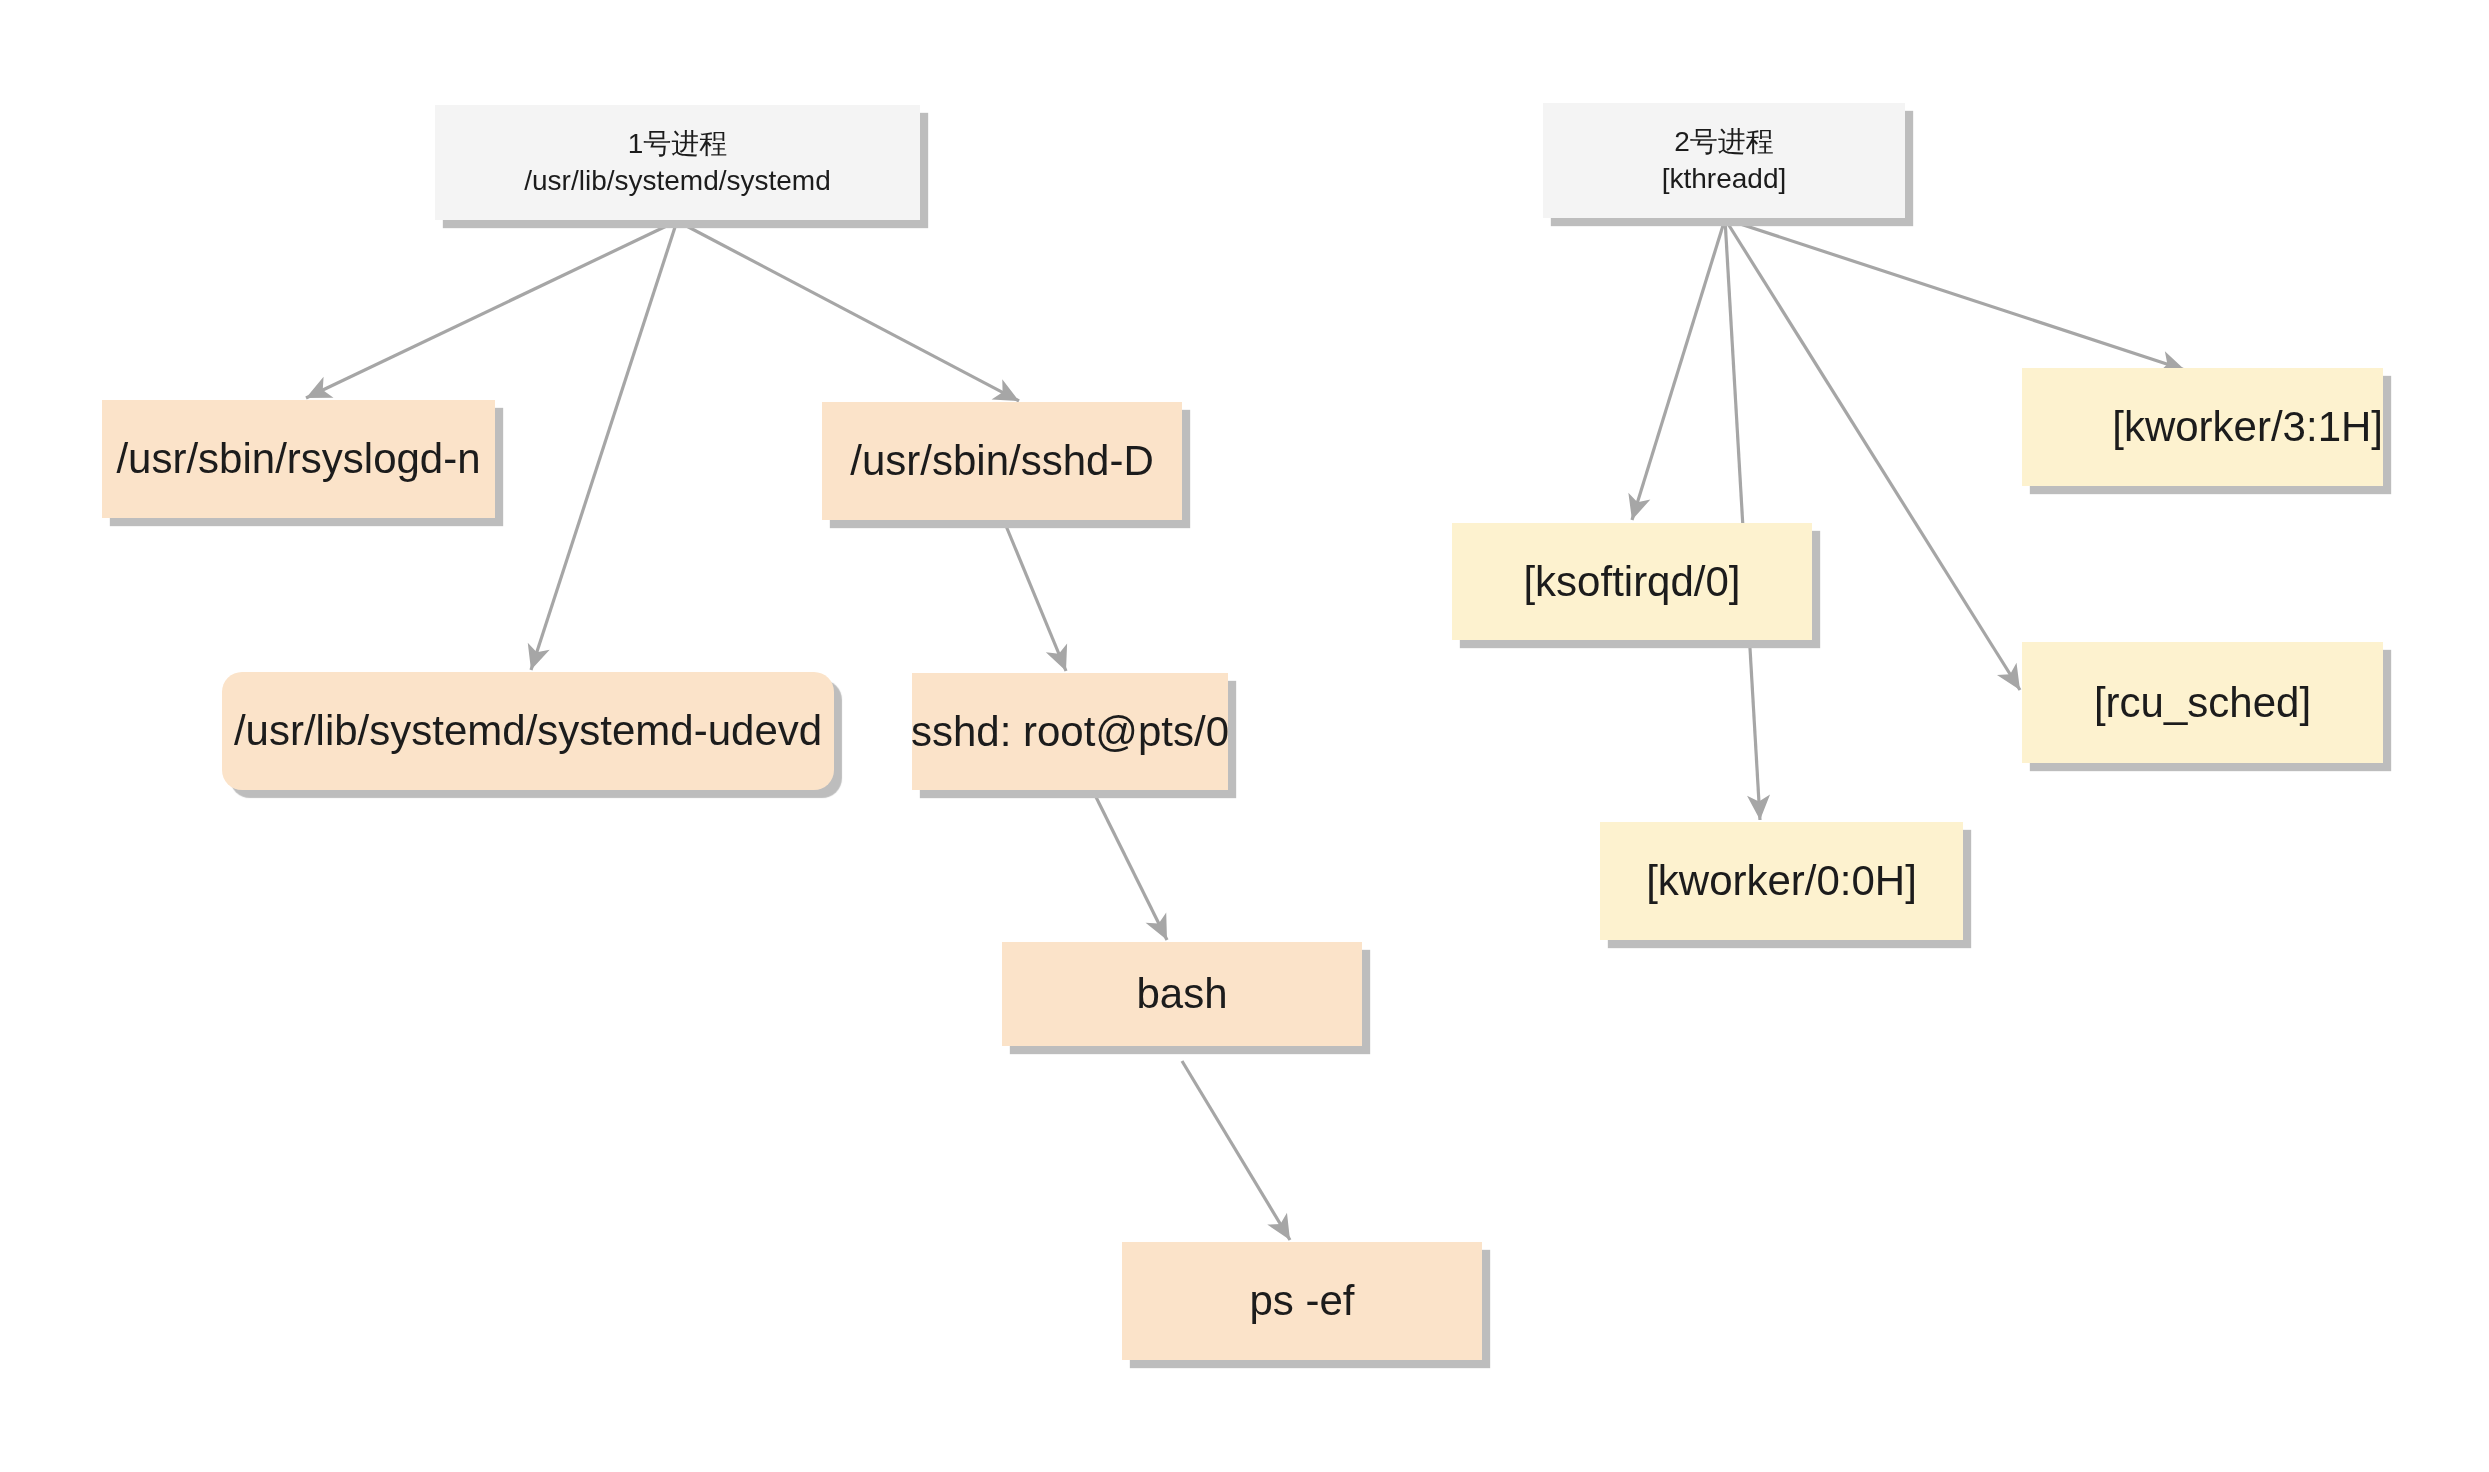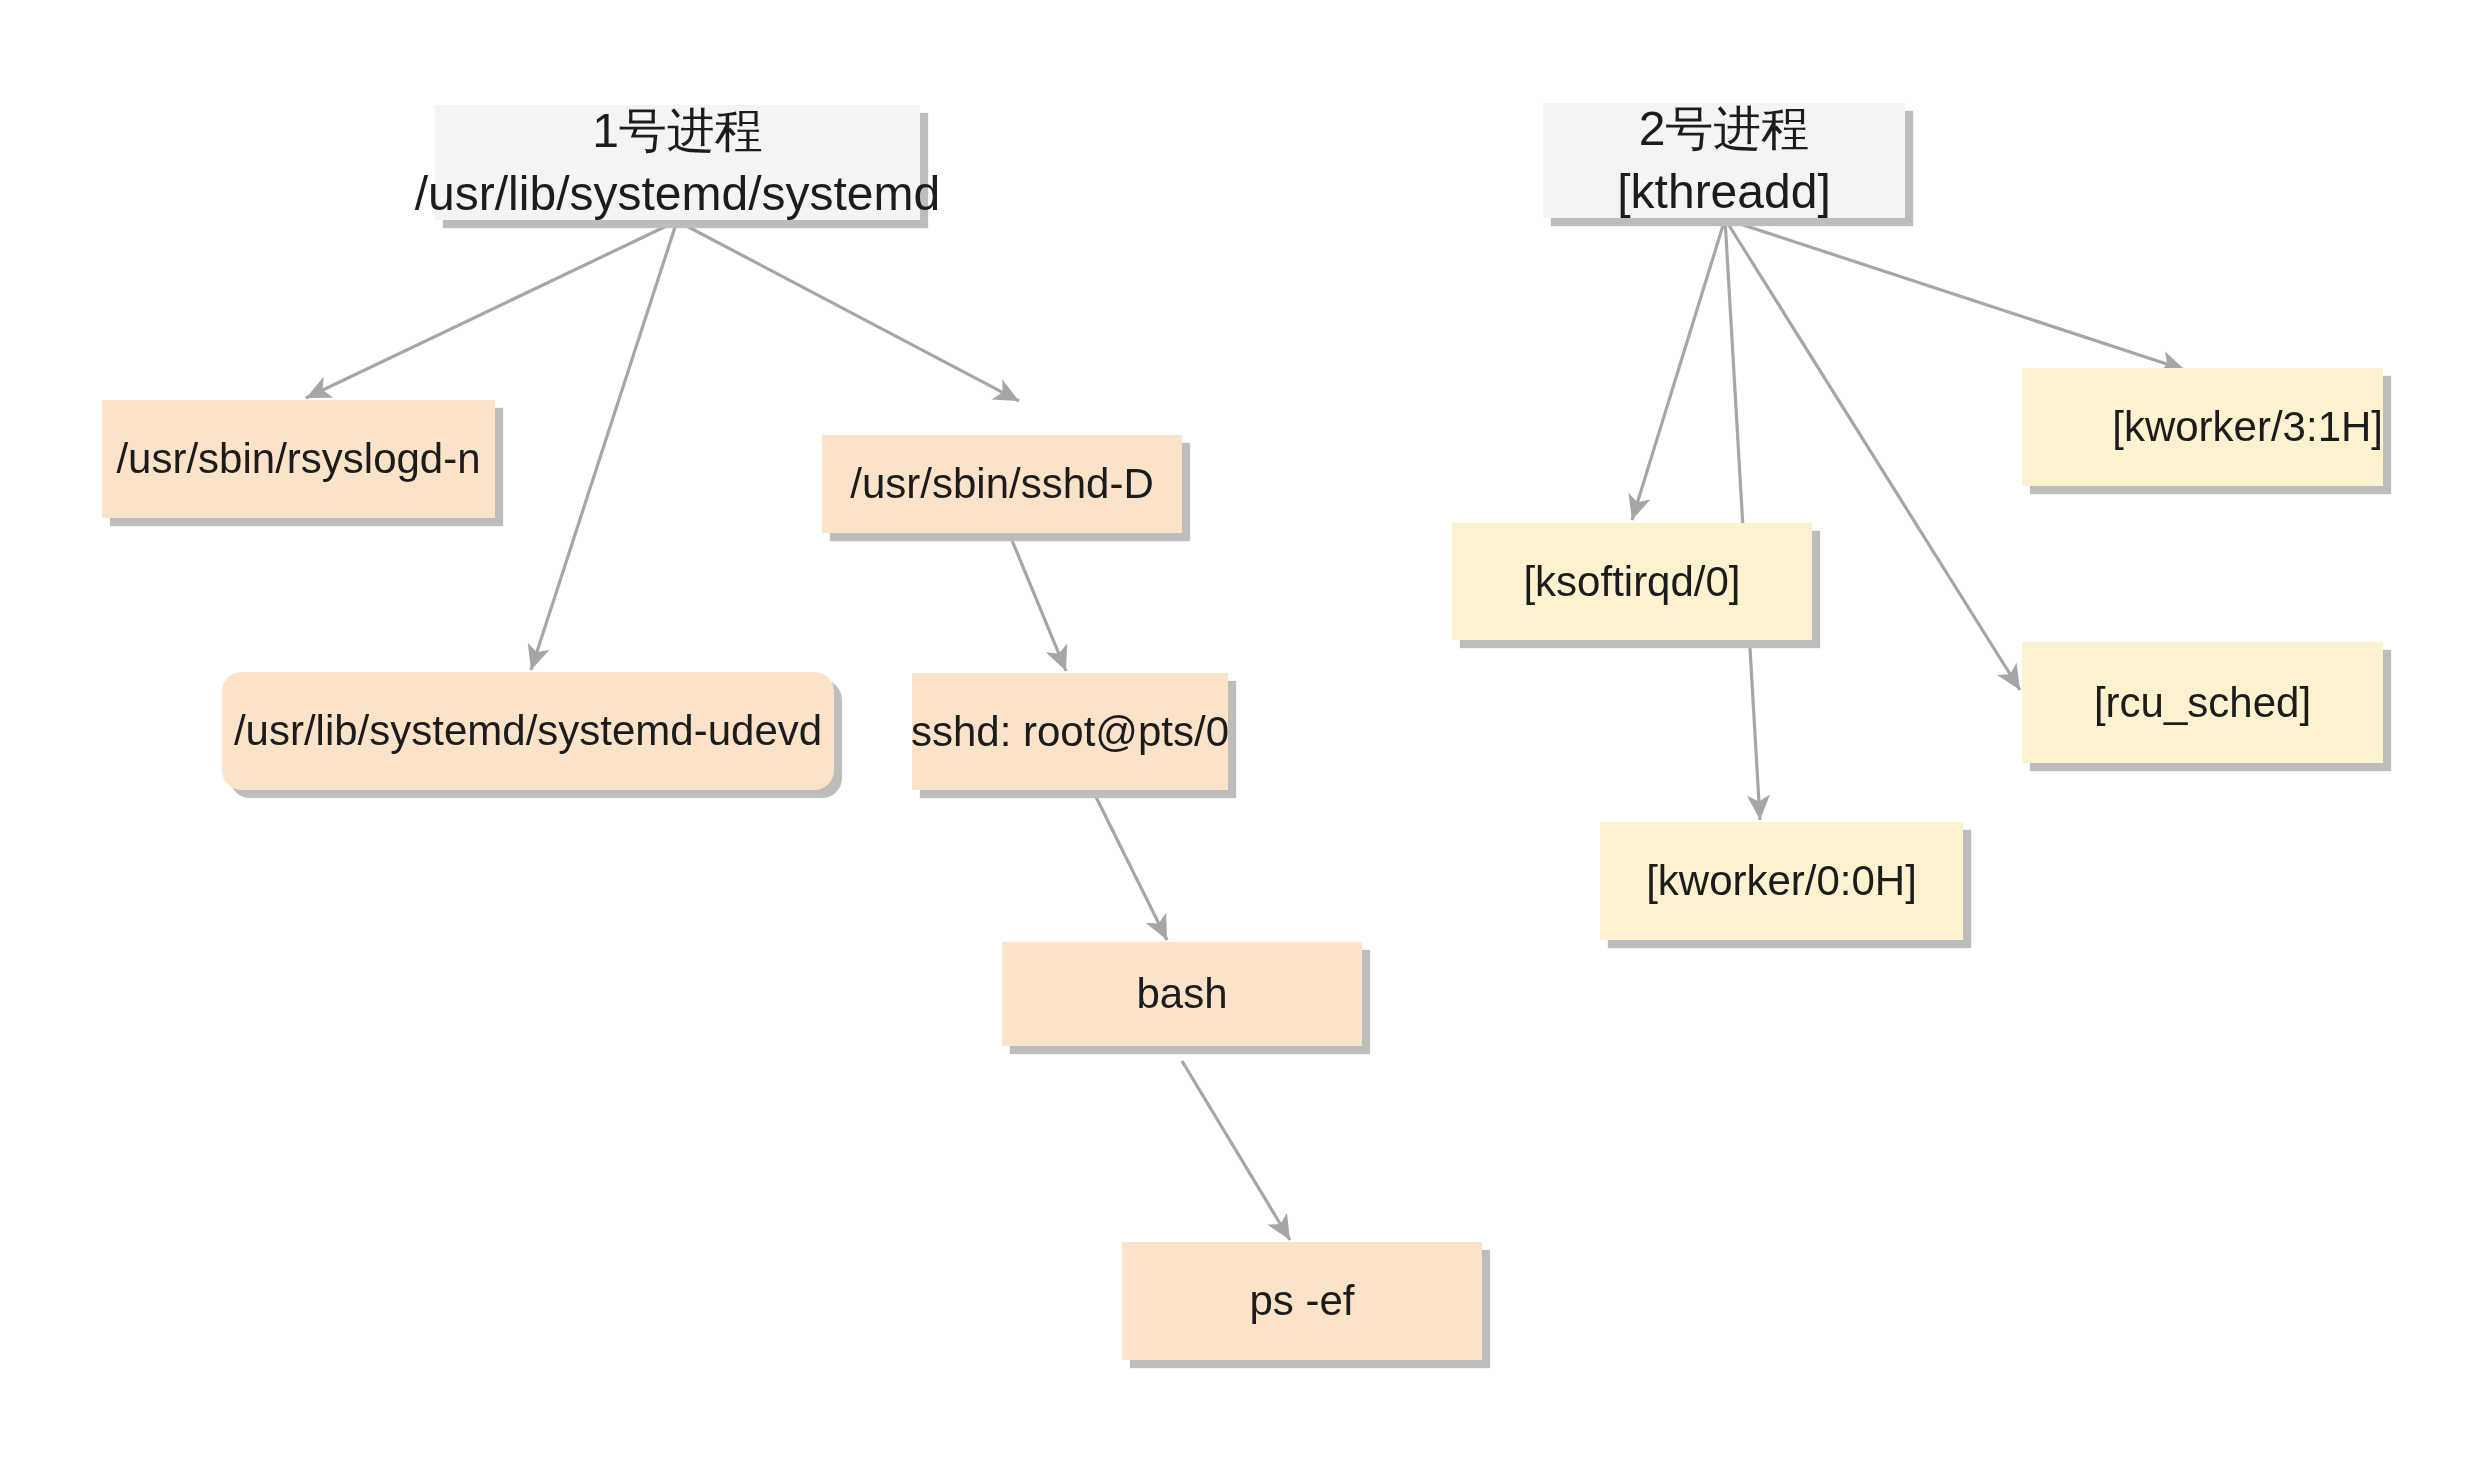--- a/index.html
+++ b/index.html
@@ -13,21 +13,21 @@
   #edges{position:absolute;left:0;top:0;}
   .edge{stroke:var(--arrow,#a6a6a6);stroke-width:3.2;fill:none;}
   .node{
     position:absolute;
     display:flex;flex-direction:column;align-items:center;justify-content:center;
     text-align:center;
     font-size:42px;color:#1c1c1c;
     box-shadow:8px 8px 1px var(--shadow,#bdbdbd);
     white-space:nowrap;
   }
-  .node.gray{background:var(--gray,#f4f4f4);font-size:48px;line-height:1.3;}
+  .node.gray{background:var(--gray,#f4f4f4);font-size:28px;line-height:1.3;}
   .node.peach{background:var(--peach,#fbe3c9);}
   .node.yellow{background:var(--yellow,#fdf2cf);}
 </style>
 </head>
 <body>
 
 <div id="canvas">
 
   <svg id="edges" width="2489" height="1472" viewBox="0 0 2489 1472">
     <defs>
@@ -49,21 +49,21 @@
 
   <div class="node gray" style="left:435px;top:105px;width:485px;height:115px;">
     <span>1号进程</span>
     <span>/usr/lib/systemd/systemd</span>
   </div>
 
   <div class="node peach" style="left:102px;top:400px;width:393px;height:118px;">
     <span>/usr/sbin/rsyslogd-n</span>
   </div>
 
-  <div class="node peach" style="left:822px;top:402px;width:360px;height:98px;margin-top:33px;">
+  <div class="node peach" style="left:822px;top:402px;width:360px;height:118px;">
     <span>/usr/sbin/sshd-D</span>
   </div>
 
   <div class="node peach" style="left:222px;top:672px;width:612px;height:118px;border-radius:20px;">
     <span>/usr/lib/systemd/systemd-udevd</span>
   </div>
 
   <div class="node peach" style="left:912px;top:673px;width:316px;height:117px;">
     <span>sshd: root@pts/0</span>
   </div>

